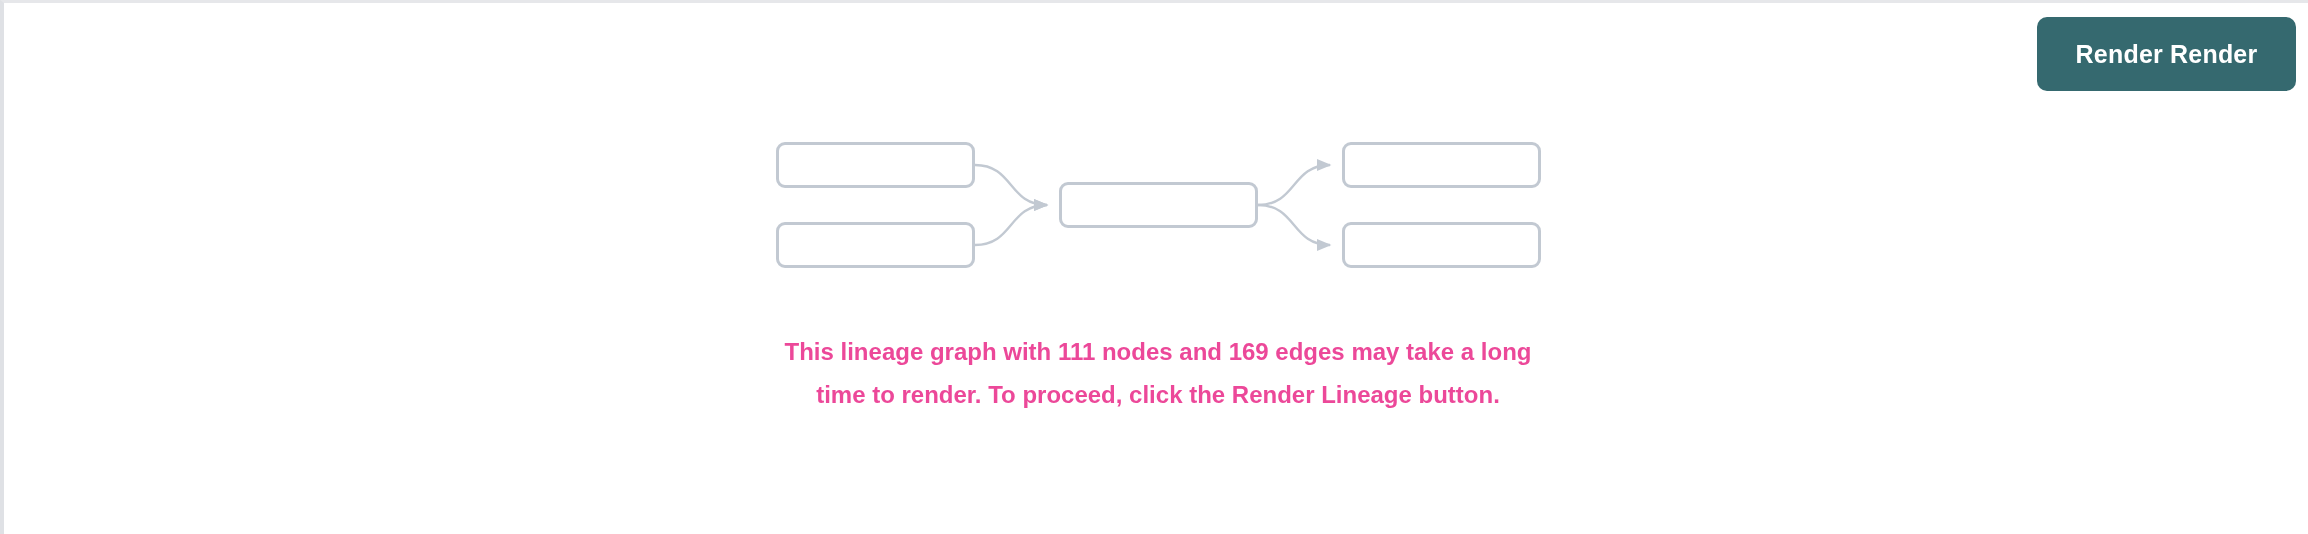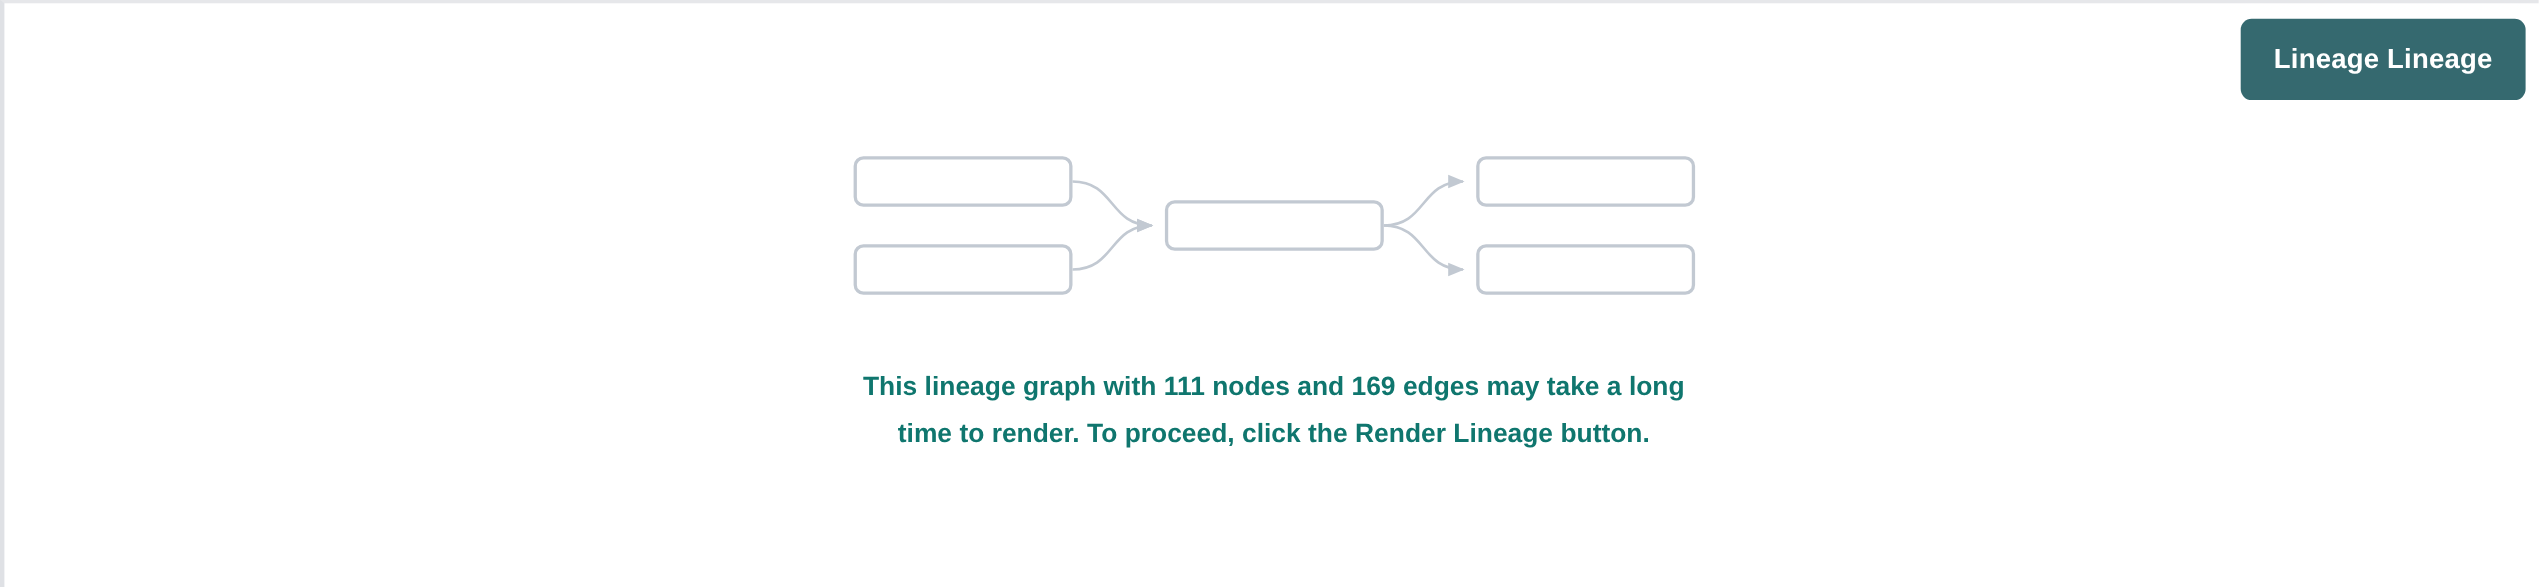--- a/index.html
+++ b/index.html
@@ -82,29 +82,29 @@
   #lineage-message {
     position: absolute;
     left: 754px;
     top: 327px;
     width: 800px;
     text-align: center;
     font-family: "Liberation Sans", sans-serif;
     font-size: 24px;
     font-weight: bold;
     line-height: 43px;
-    color: #0f766e;
+    color: #ec4899;
   }
 </style>
 </head>
 <body>
 
 <div id="lineage-panel">
 
-  <button id="render-lineage-button">Lineage Lineage</button>
+  <button id="render-lineage-button">Render Render</button>
 
   <div id="graph-placeholder">
 
     <svg id="graph-edges" viewBox="0 0 2308 330" width="2308" height="330" xmlns="http://www.w3.org/2000/svg">
       <defs>
         <marker id="arrow-head" markerWidth="7" markerHeight="7" refX="5.6" refY="3" orient="auto" markerUnits="strokeWidth">
           <path d="M0,0.4 L6.2,3 L0,5.6 z" fill="#c2c9d2"></path>
         </marker>
       </defs>
       <path d="M 971 162 C 1010 162 1004 202 1043 202" fill="none" stroke="#c2c9d2" stroke-width="2.4" marker-end="url(#arrow-head)"></path>

